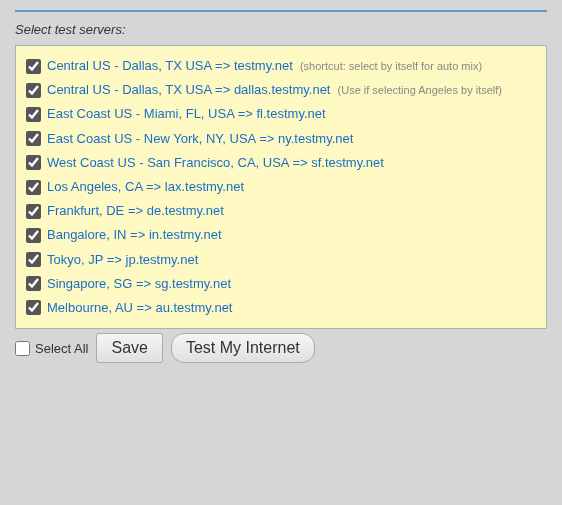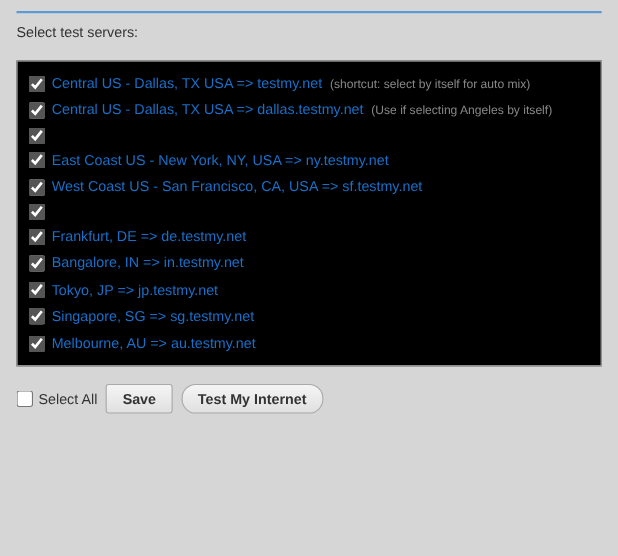--- a/index.html
+++ b/index.html
@@ -7,28 +7,28 @@
       font-family: Arial, sans-serif;
       font-size: 13px;
       background: #d6d6d6;
       width: 562px;
       min-height: 505px;
       padding: 10px 15px 15px 15px;
     }
     .section-title {
       color: #333;
       font-size: 13px;
-      margin-bottom: 18px;
+      margin-bottom: 8px;
       font-weight: normal;
+      font-style: italic;
     }
     .server-list {
-      background: #000000;
+      background: #fef9c3;
       border: 1px solid #b0b0b0;
       padding: 8px 10px;
-      margin-bottom: 12px;
     }
     .server-item {
       display: flex;
       align-items: center;
       padding: 3px 0;
       line-height: 1.4;
     }
     .server-item input[type="checkbox"] {
       margin-right: 6px;
       width: 15px;
@@ -60,27 +60,26 @@
       width: 15px;
       height: 15px;
       cursor: pointer;
     }
     .select-all-label {
       color: #333;
       font-size: 13px;
     }
     .btn {
       padding: 5px 14px;
-      font-size: 13px;
+      font-size: 16px;
       cursor: pointer;
       border: 1px solid #aaa;
       background: linear-gradient(to bottom, #f5f5f5, #e0e0e0);
       color: #333;
       border-radius: 3px;
-      font-weight: bold;
     }
     .btn-test {
       background: linear-gradient(to bottom, #f5f5f5, #e0e0e0);
       border-radius: 13px;
     }
     .top-border {
       border-top: 2px solid #5b9bd5;
       margin-bottom: 10px;
     }
   </style>
@@ -95,31 +94,33 @@
 <div class="server-item">
       <input type="checkbox" id="cb-dallas-auto" checked="" style="">
       <label for="cb-dallas-auto"><span class="server-label">Central US - Dallas, TX USA =&gt; testmy.net</span><span class="server-note"> (shortcut: select by itself for auto mix)</span></label>
     </div>
     <div class="server-item">
       <input type="checkbox" id="cb-dallas" checked="" style="">
       <label for="cb-dallas"><span class="server-label">Central US - Dallas, TX USA =&gt; dallas.testmy.net</span><span class="server-note"> (Use if selecting Angeles by itself)</span></label>
     </div>
     <div class="server-item">
       <input type="checkbox" id="cb-miami" checked="" style="">
+      <label for="cb-miami"><span class="server-label">East Coast US - Miami, FL, USA =&gt; fl.testmy.net</span></label>
     </div>
     <div class="server-item">
       <input type="checkbox" id="cb-newyork" checked="" style="">
       <label for="cb-newyork"><span class="server-label">East Coast US - New York, NY, USA =&gt; ny.testmy.net</span></label>
     </div>
     <div class="server-item">
       <input type="checkbox" id="cb-sanfrancisco" checked="" style="">
       <label for="cb-sanfrancisco"><span class="server-label">West Coast US - San Francisco, CA, USA =&gt; sf.testmy.net</span></label>
     </div>
     <div class="server-item">
       <input type="checkbox" id="cb-losangeles" checked="" style="">
+      <label for="cb-losangeles"><span class="server-label">Los Angeles, CA =&gt; lax.testmy.net</span></label>
     </div>
     <div class="server-item">
       <input type="checkbox" id="cb-frankfurt" checked="" style="">
       <label for="cb-frankfurt"><span class="server-label">Frankfurt, DE =&gt; de.testmy.net</span></label>
     </div>
     <div class="server-item">
       <input type="checkbox" id="cb-bangalore" checked="" style="">
       <label for="cb-bangalore"><span class="server-label">Bangalore, IN =&gt; in.testmy.net</span></label>
     </div>
     <div class="server-item">

